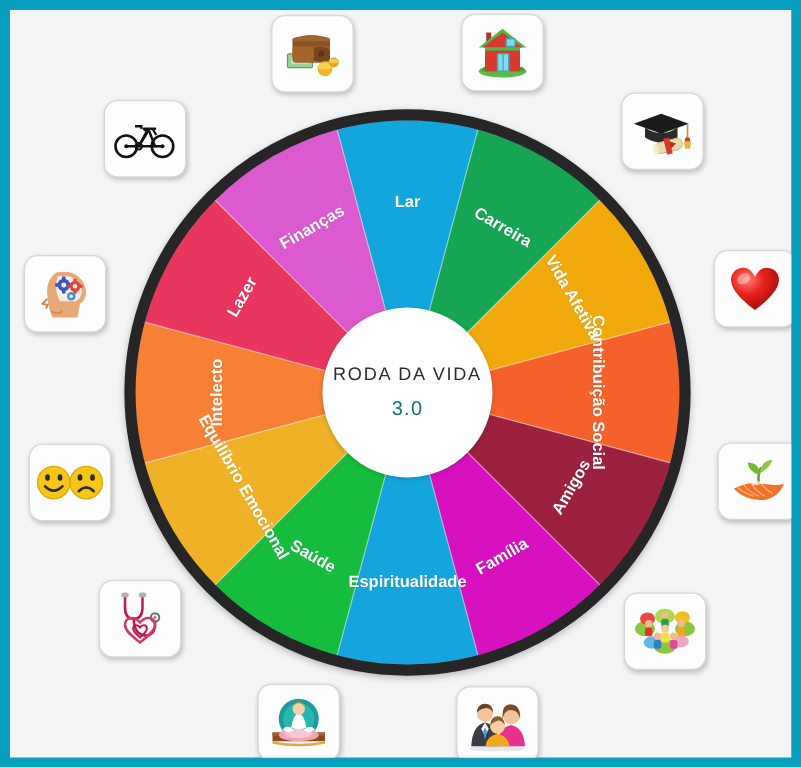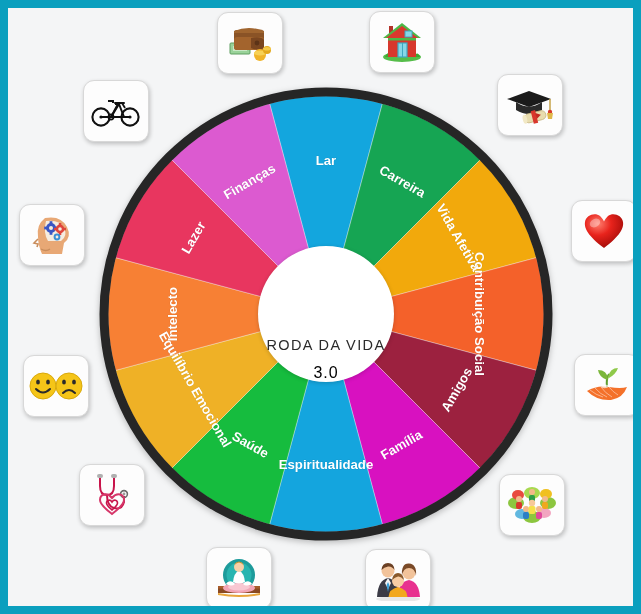--- a/index.html
+++ b/index.html
@@ -64,35 +64,35 @@
     width: 136px;
     height: 136px;
     margin-left: -68px;
     margin-top: -68px;
     border-radius: 50%;
     background: #ffffff;
     box-shadow: 0 1px 4px rgba(0,0,0,0.18);
     display: flex;
     flex-direction: column;
     align-items: center;
-    justify-content: flex-end;
+    justify-content: center;
     z-index: 4;
   }
   #hub-title {
     font-size: 14.5px;
     letter-spacing: 1.4px;
     color: #2b2b2b;
     font-weight: 400;
     white-space: nowrap;
   }
   #hub-version {
     margin-top: 11px;
     font-size: 16px;
     letter-spacing: 1px;
-    color: #000000;
+    color: #0f766e;
     font-weight: 400;
   }
 
   
   .icon-card {
     position: absolute;
     width: 66px;
     height: 62px;
     background: #fdfdfd;
     border: 1px solid #d8d8d8;

